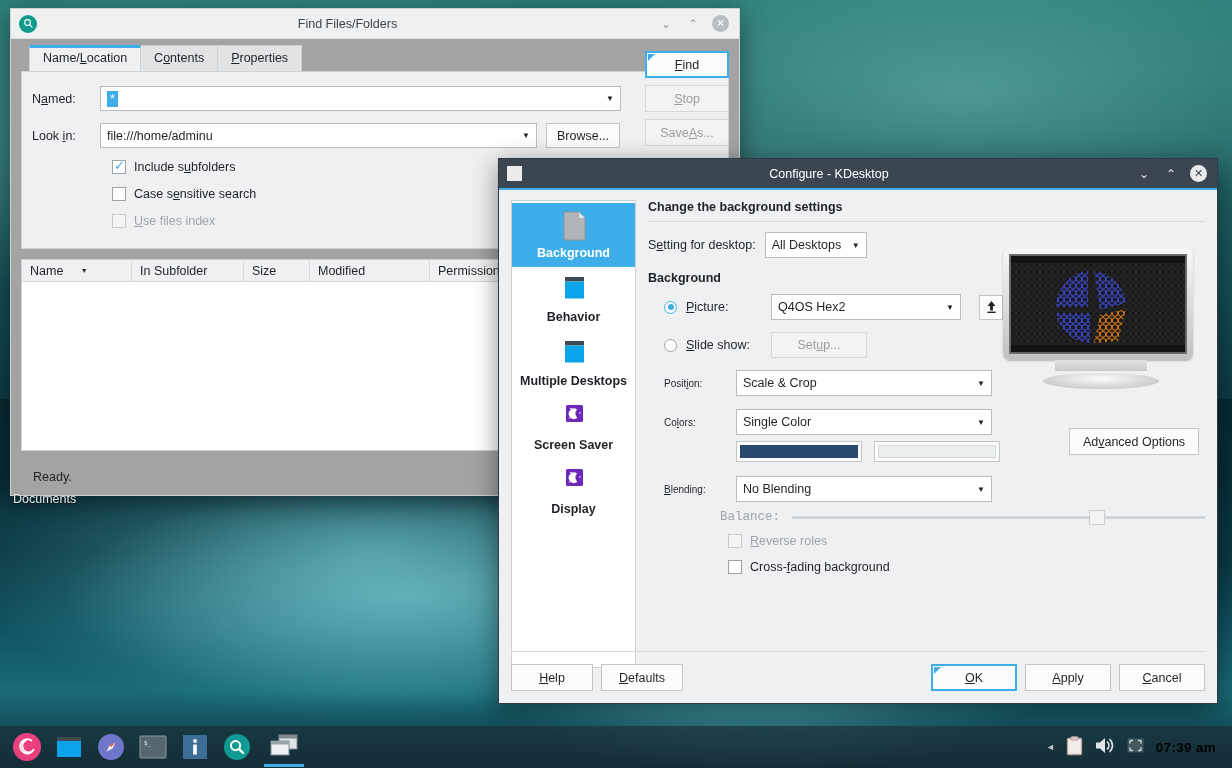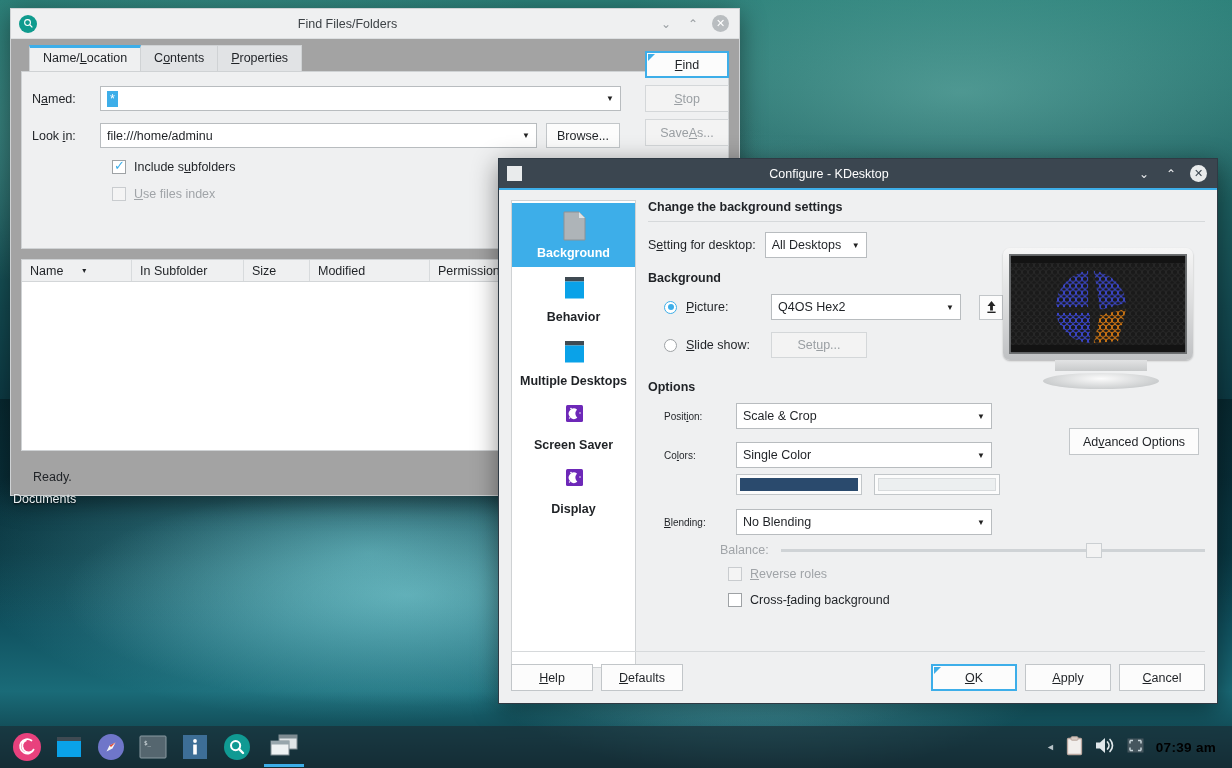--- a/index.html
+++ b/index.html
@@ -221,20 +221,24 @@
           <u></u>
           <span>...</span>
       </div>
     </div>
 
     <div class="row-chk" style="margin:4px 0 13px 80px;">
       <span class="chk on"></span>
       <span><span>Include s</span><u>u</u><span>bfolders</span></span>
     </div>
 
+    <div class="row-chk" style="margin:0 0 13px 80px;">
+      <span class="chk"></span>
+      <span><span>Case s</span><u>e</u><span>nsitive search</span></span>
+    </div>
 
     <div class="row-chk dis" style="margin:0 0 0 80px;">
       <span class="chk dis"></span>
       <span><span></span><u>U</u><span>se files index</span></span>
     </div>
   </div>
 
   <div style="position:absolute; right:10px; top:42px; width:84px;">
     <div class="btn default" style="height:27px;margin-bottom:7px;">
       <span></span>
@@ -387,21 +391,20 @@
       <div class="radio-row" style="margin-left:16px;">
         <span class="radio"></span>
         <span style="width:76px;"><span></span><u>S</u><span>lide show:</span></span>
         <div class="btn disabled" style="width:96px;height:26px;">
           <span>Set</span>
             <u>u</u>
             <span>p...</span>
         </div>
       </div>
 
-      <div class="grp-title" style="margin-top:22px;">Options</div>
 
       <div class="orow" style="margin-left:16px;">
         <div class="olabel">
           <span>Posit</span><u>i</u><span>on:</span>
         </div>
         <div class="combo" style="width:256px;">
           <span>Scale &amp; Crop</span>
           <span class="arrow">▼</span>
         </div>
       </div>
@@ -428,21 +431,21 @@
       <div class="orow" style="margin-left:16px;margin-bottom:8px;">
         <div class="olabel">
           <span></span><u>B</u><span>lending:</span>
         </div>
         <div class="combo" style="width:256px;">
           <span>No Blending</span>
           <span class="arrow">▼</span>
         </div>
       </div>
 
-      <div class="orow" style="margin-left:72px;margin-bottom:10px;color:#a0a4a8;align-items:center;">
+      <div class="orow" style="margin-left:72px;margin-bottom:10px;color:#a0a4a8;align-items:center;font-family:Liberation Mono, monospace;">
         <span style="margin-right:12px;">Balance:</span>
         <div class="slider" style="width:200px;">
           <div class="knob" id="balknob" style="left: 72%;"></div>
         </div>
       </div>
 
       <div class="row-chk dis" style="margin-left:80px;margin-bottom:12px;">
         <span class="chk dis"></span>
         <span><span></span><u>R</u><span>everse roles</span></span>
       </div>

